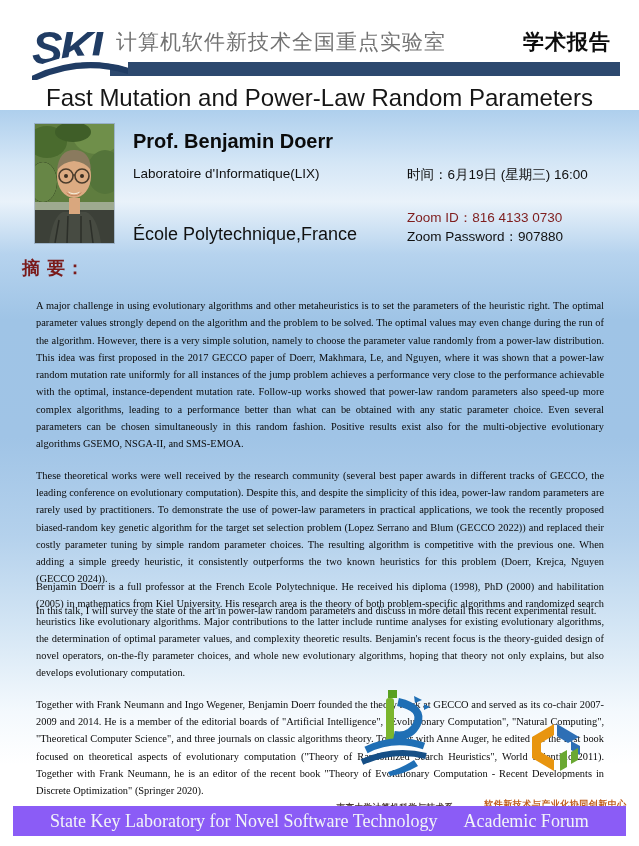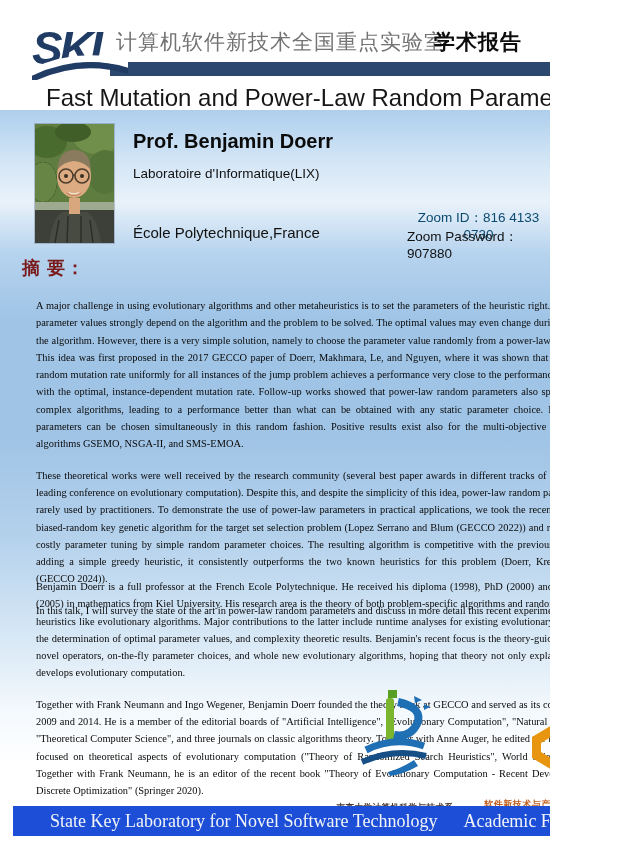--- a/index.html
+++ b/index.html
@@ -1,18 +1,18 @@
 <!DOCTYPE html>
 <html><head>
 <meta charset="utf-8">
 <style>
   html,body{margin:0;padding:0;}
   .page{
     position:relative;
-    width:550px;height:846px;
+    width:639px;height:846px;
     background:#ffffff;
     font-family:"Liberation Sans",sans-serif;
     overflow:hidden;
   }
   .content-bg{
     position:absolute;left:0;top:110px;width:639px;height:655px;
     background:linear-gradient(180deg,
       #aecfed 0%, #d4e6f6 8%, #e9f2fa 14%, #b6d3ee 22%,
       #9fc4e6 32%, #a0c4e6 50%, #b4d1ec 65%, #d6e7f5 80%,
       #f4f9fd 92%, #ffffff 100%);
@@ -21,23 +21,23 @@
   .header-bar{position:absolute;left:110px;top:62px;width:510px;height:14px;background:#2c486e;}
   .skl-logo{position:absolute;left:32px;top:22px;width:96px;height:58px;}
   .lab-name{position:absolute;left:116px;top:28px;font-size:21px;font-weight:normal;color:#737373;letter-spacing:1px;}
   .report-label{position:absolute;right:28px;top:28px;font-size:21px;font-weight:bold;color:#0d0d0d;letter-spacing:1px;margin-left:44px;}
   
   .main-title{position:absolute;left:0;top:84px;width:639px;text-align:center;font-size:24px;color:#161616;}
   
   .photo{position:absolute;left:35px;top:124px;width:79px;height:119px;box-shadow:0 0 0 1px rgba(90,110,130,.35);}
   .sp-name{position:absolute;left:133px;top:130px;font-size:20px;font-weight:bold;color:#0b0b0b;}
   .sp-aff1{position:absolute;left:133px;top:166px;font-size:13.5px;color:#111;}
-  .sp-aff2{position:absolute;left:133px;top:224px;font-size:15px;color:#111;}
+  .sp-aff2{position:absolute;left:133px;top:224px;font-size:18px;color:#111;}
   .info-time{position:absolute;left:407px;top:166px;font-size:13.5px;color:#111;}
-  .info-zoomid{position:absolute;left:407px;top:209px;font-size:13.5px;color:#0c4a6e;text-align:center;}
+  .info-zoomid{position:absolute;left:407px;top:209px;font-size:13.5px;color:#7f1d1d;text-align:center;}
   .info-zoompw{position:absolute;left:407px;top:228px;font-size:13.5px;color:#111;}
   
   .sec-heading{position:absolute;left:22px;font-size:18px;font-weight:bold;color:#7a1b1b;letter-spacing:1px;}
   .abstract-heading{top:256px;}
   .bio-heading{top:541px;}
   .body-text{
     position:absolute;left:22px;width:596px;
     font-family:"Liberation Serif",serif;
     font-size:10.4px;line-height:17.3px;color:#0a0a0a;
     text-align:justify;
@@ -48,21 +48,21 @@
   
   .logo-block{position:absolute;text-align:center;}
   .nju-logo-block{left:325px;top:688px;width:140px;}
   .cic-logo-block{left:478px;top:724px;width:155px;}
   .logo-caption-cn{font-size:8.5px;font-weight:bold;color:#4a3a32;letter-spacing:.5px;margin-top:18px;}
   .cic-logo-block .logo-caption-cn{color:#c05f1e;font-size:9px;}
   .logo-caption-en{font-size:4px;color:#8a8a8a;transform:scale(.9);white-space:nowrap;}
   
   .footer-bar{
     position:absolute;left:13px;top:806px;width:613px;height:30px;
-    background:#1d4ed8;color:#f2f5f8;
+    background:#8b5cf6;color:#f2f5f8;
     font-family:"Liberation Serif",serif;font-size:18px;
     display:flex;align-items:center;justify-content:center;
   }
   .footer-bar .gap{display:inline-block;width:26px;}
 </style>
 </head>
 <body>
 
 <div class="page">
 
@@ -103,20 +103,21 @@
       <circle cx="31" cy="52" r="2" fill="#3a2e20"></circle>
       <circle cx="47" cy="52" r="2" fill="#3a2e20"></circle>
       <path d="M31 68 Q39 75 47 68 Q44 72 39 72 Q34 72 31 68 Z" fill="#b06a4a"></path>
       <path d="M33 67.5 Q39 71 45 67.5 L44 69 Q39 71.5 34 69 Z" fill="#f2ead8"></path>
     </svg>
   </div>
 
   <div class="sp-name">Prof. Benjamin Doerr</div>
   <div class="sp-aff1">Laboratoire d'Informatique(LIX)</div>
   <div class="sp-aff2">École Polytechnique,France</div>
+  <div class="info-time">时间：6月19日 (星期三) 16:00</div>
   <div class="info-zoomid">Zoom ID：816 4133 0730</div>
   <div class="info-zoompw">Zoom Password：907880</div>
 
   <div class="sec-heading abstract-heading">摘 要：</div>
   <div class="body-text abstract-body">
     <p>A major challenge in using evolutionary algorithms and other metaheuristics is to set the parameters of the heuristic right. The optimal parameter values strongly depend on the algorithm and the problem to be solved. The optimal values may even change during the run of the algorithm. However, there is a very simple solution, namely to choose the parameter value randomly from a power-law distribution. This idea was first proposed in the 2017 GECCO paper of Doerr, Makhmara, Le, and Nguyen, where it was shown that a power-law random mutation rate uniformly for all instances of the jump problem achieves a performance very close to the performance achievable with the optimal, instance-dependent mutation rate. Follow-up works showed that power-law random parameters also speed-up more complex algorithms, leading to a performance better than what can be obtained with any static parameter choice. Even several parameters can be chosen simultaneously in this random fashion. Positive results exist also for the multi-objective evolutionary algorithms GSEMO, NSGA-II, and SMS-EMOA.</p>
     <p>These theoretical works were well received by the research community (several best paper awards in different tracks of GECCO, the leading conference on evolutionary computation). Despite this, and despite the simplicity of this idea, power-law random parameters are rarely used by practitioners. To demonstrate the use of power-law parameters in practical applications, we took the recently proposed biased-random key genetic algorithm for the target set selection problem (Lopez Serrano and Blum (GECCO 2022)) and replaced their costly parameter tuning by simple random parameter choices. The resulting algorithm is competitive with the previous one. When adding a simple greedy heuristic, it consistently outperforms the two known heuristics for this problem (Doerr, Krejca, Nguyen (GECCO 2024)).</p>
     <p>In this talk, I will survey the state of the art in power-law random parameters and discuss in more detail this recent experimental result.</p>
   </div>
 

